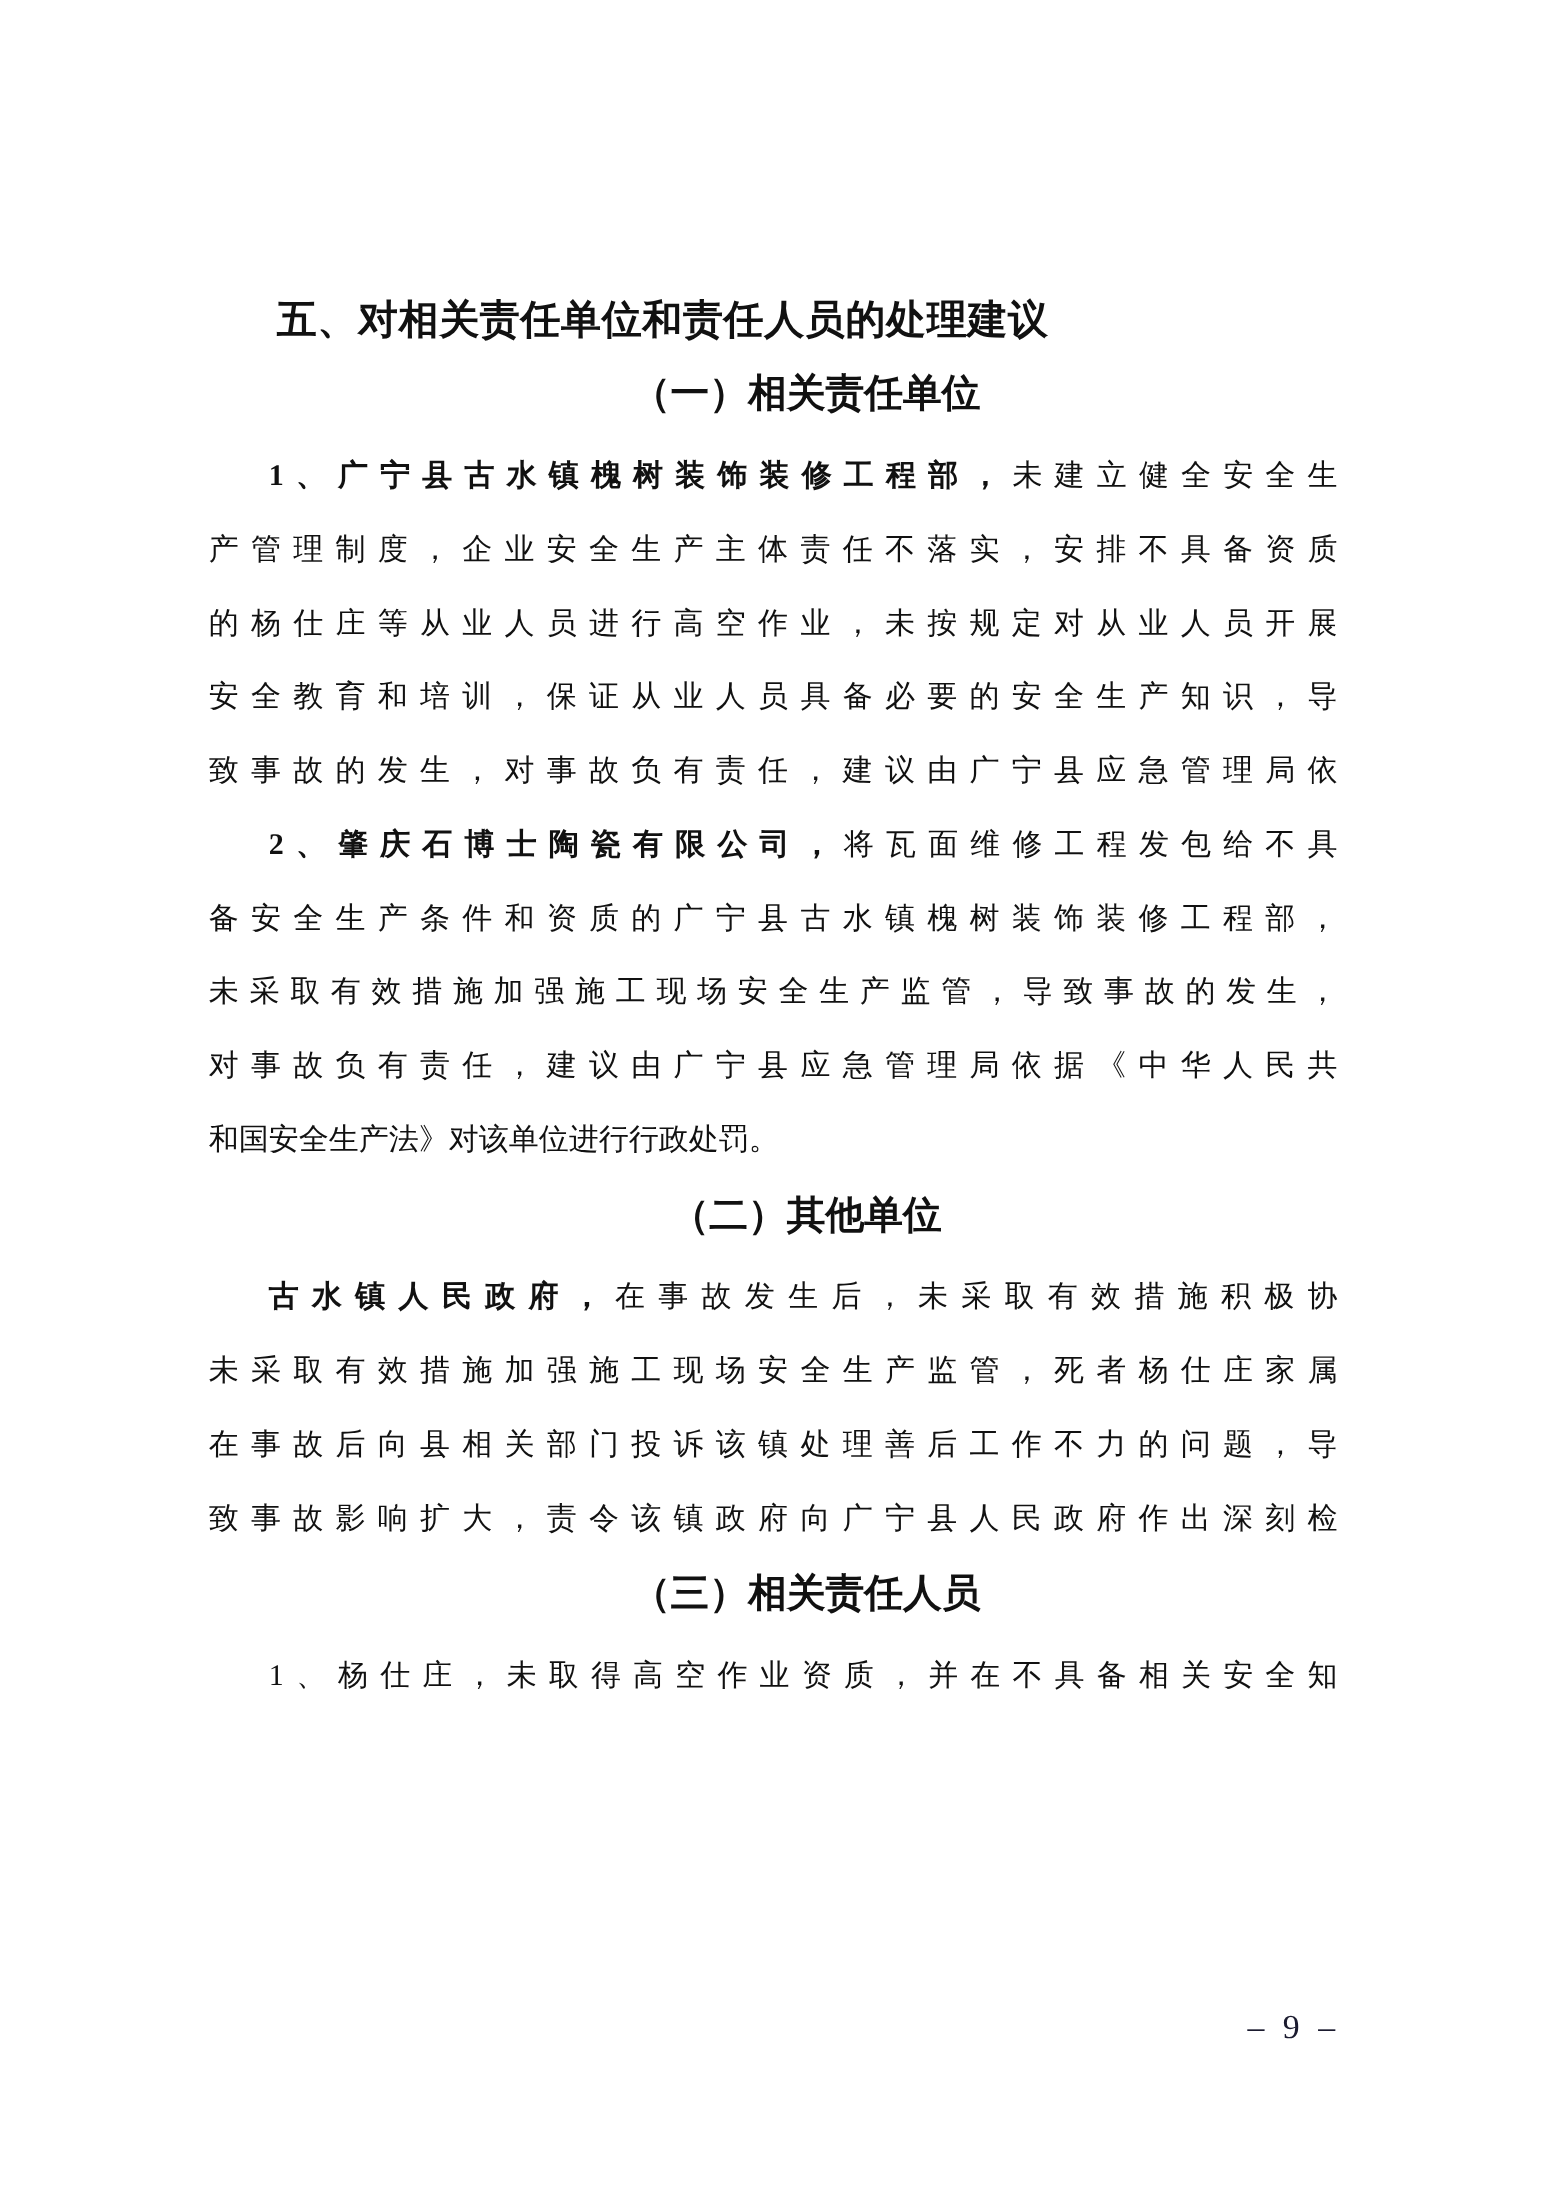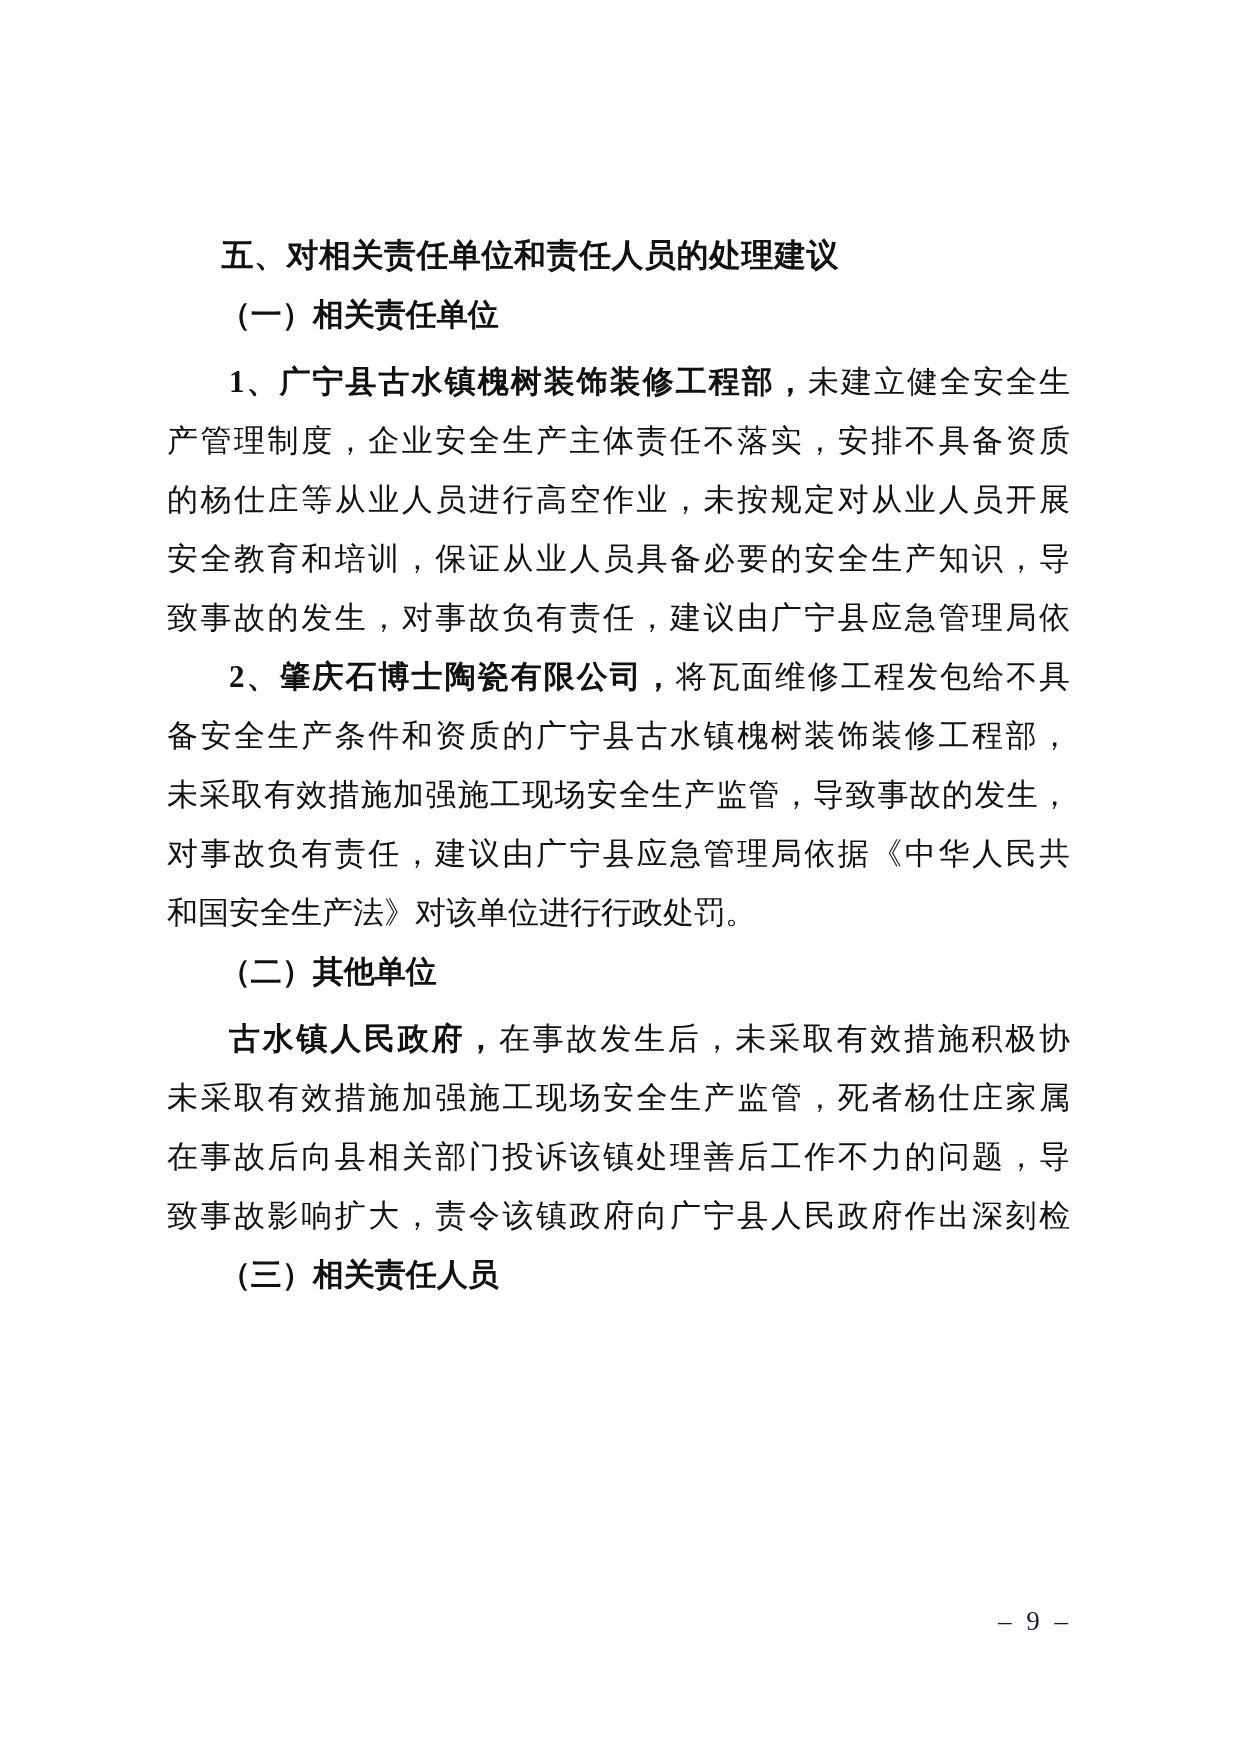--- a/index.html
+++ b/index.html
@@ -35,23 +35,24 @@
   }
   .heading2 {
     font-family: "Liberation Serif", serif;
     font-weight: bold;
     font-size: 31px;
     line-height: 59px;
     height: 59px;
     margin-bottom: 8px;
     text-indent: 1.7em;
     white-space: nowrap;
+    text-align: center;
   }
   .paragraph {
-    font-size: 31px;
+    font-size: 24px;
   }
   .line {
     line-height: 59px;
     height: 59px;
     white-space: nowrap;
   }
   .line.justify {
     white-space: normal;
     text-align: justify;
     text-align-last: justify;
@@ -96,16 +97,17 @@
       </div>
       <div class="heading2">（二）其他单位</div>
       <div class="paragraph">
         <div class="line justify indent"><span class="seg bold">古水镇人民政府，</span><span class="seg">在事故发生后，未采取有效措施积极协</span></div>
         <div class="line justify"><span class="seg">未采取有效措施加强施工现场安全生产监管，死者杨仕庄家属</span></div>
         <div class="line justify"><span class="seg">在事故后向县相关部门投诉该镇处理善后工作不力的问题，导</span></div>
         <div class="line justify"><span class="seg">致事故影响扩大，责令该镇政府向广宁县人民政府作出深刻检</span></div>
       </div>
       <div class="heading2">（三）相关责任人员</div>
       <div class="paragraph">
+        <div class="line justify indent"><span class="seg">1、杨仕庄，未取得高空作业资质，并在不具备相关安全知</span></div>
       </div>
     </div>
   <div class="footer">– 9 –</div>
 </div>
 
 </body></html>

